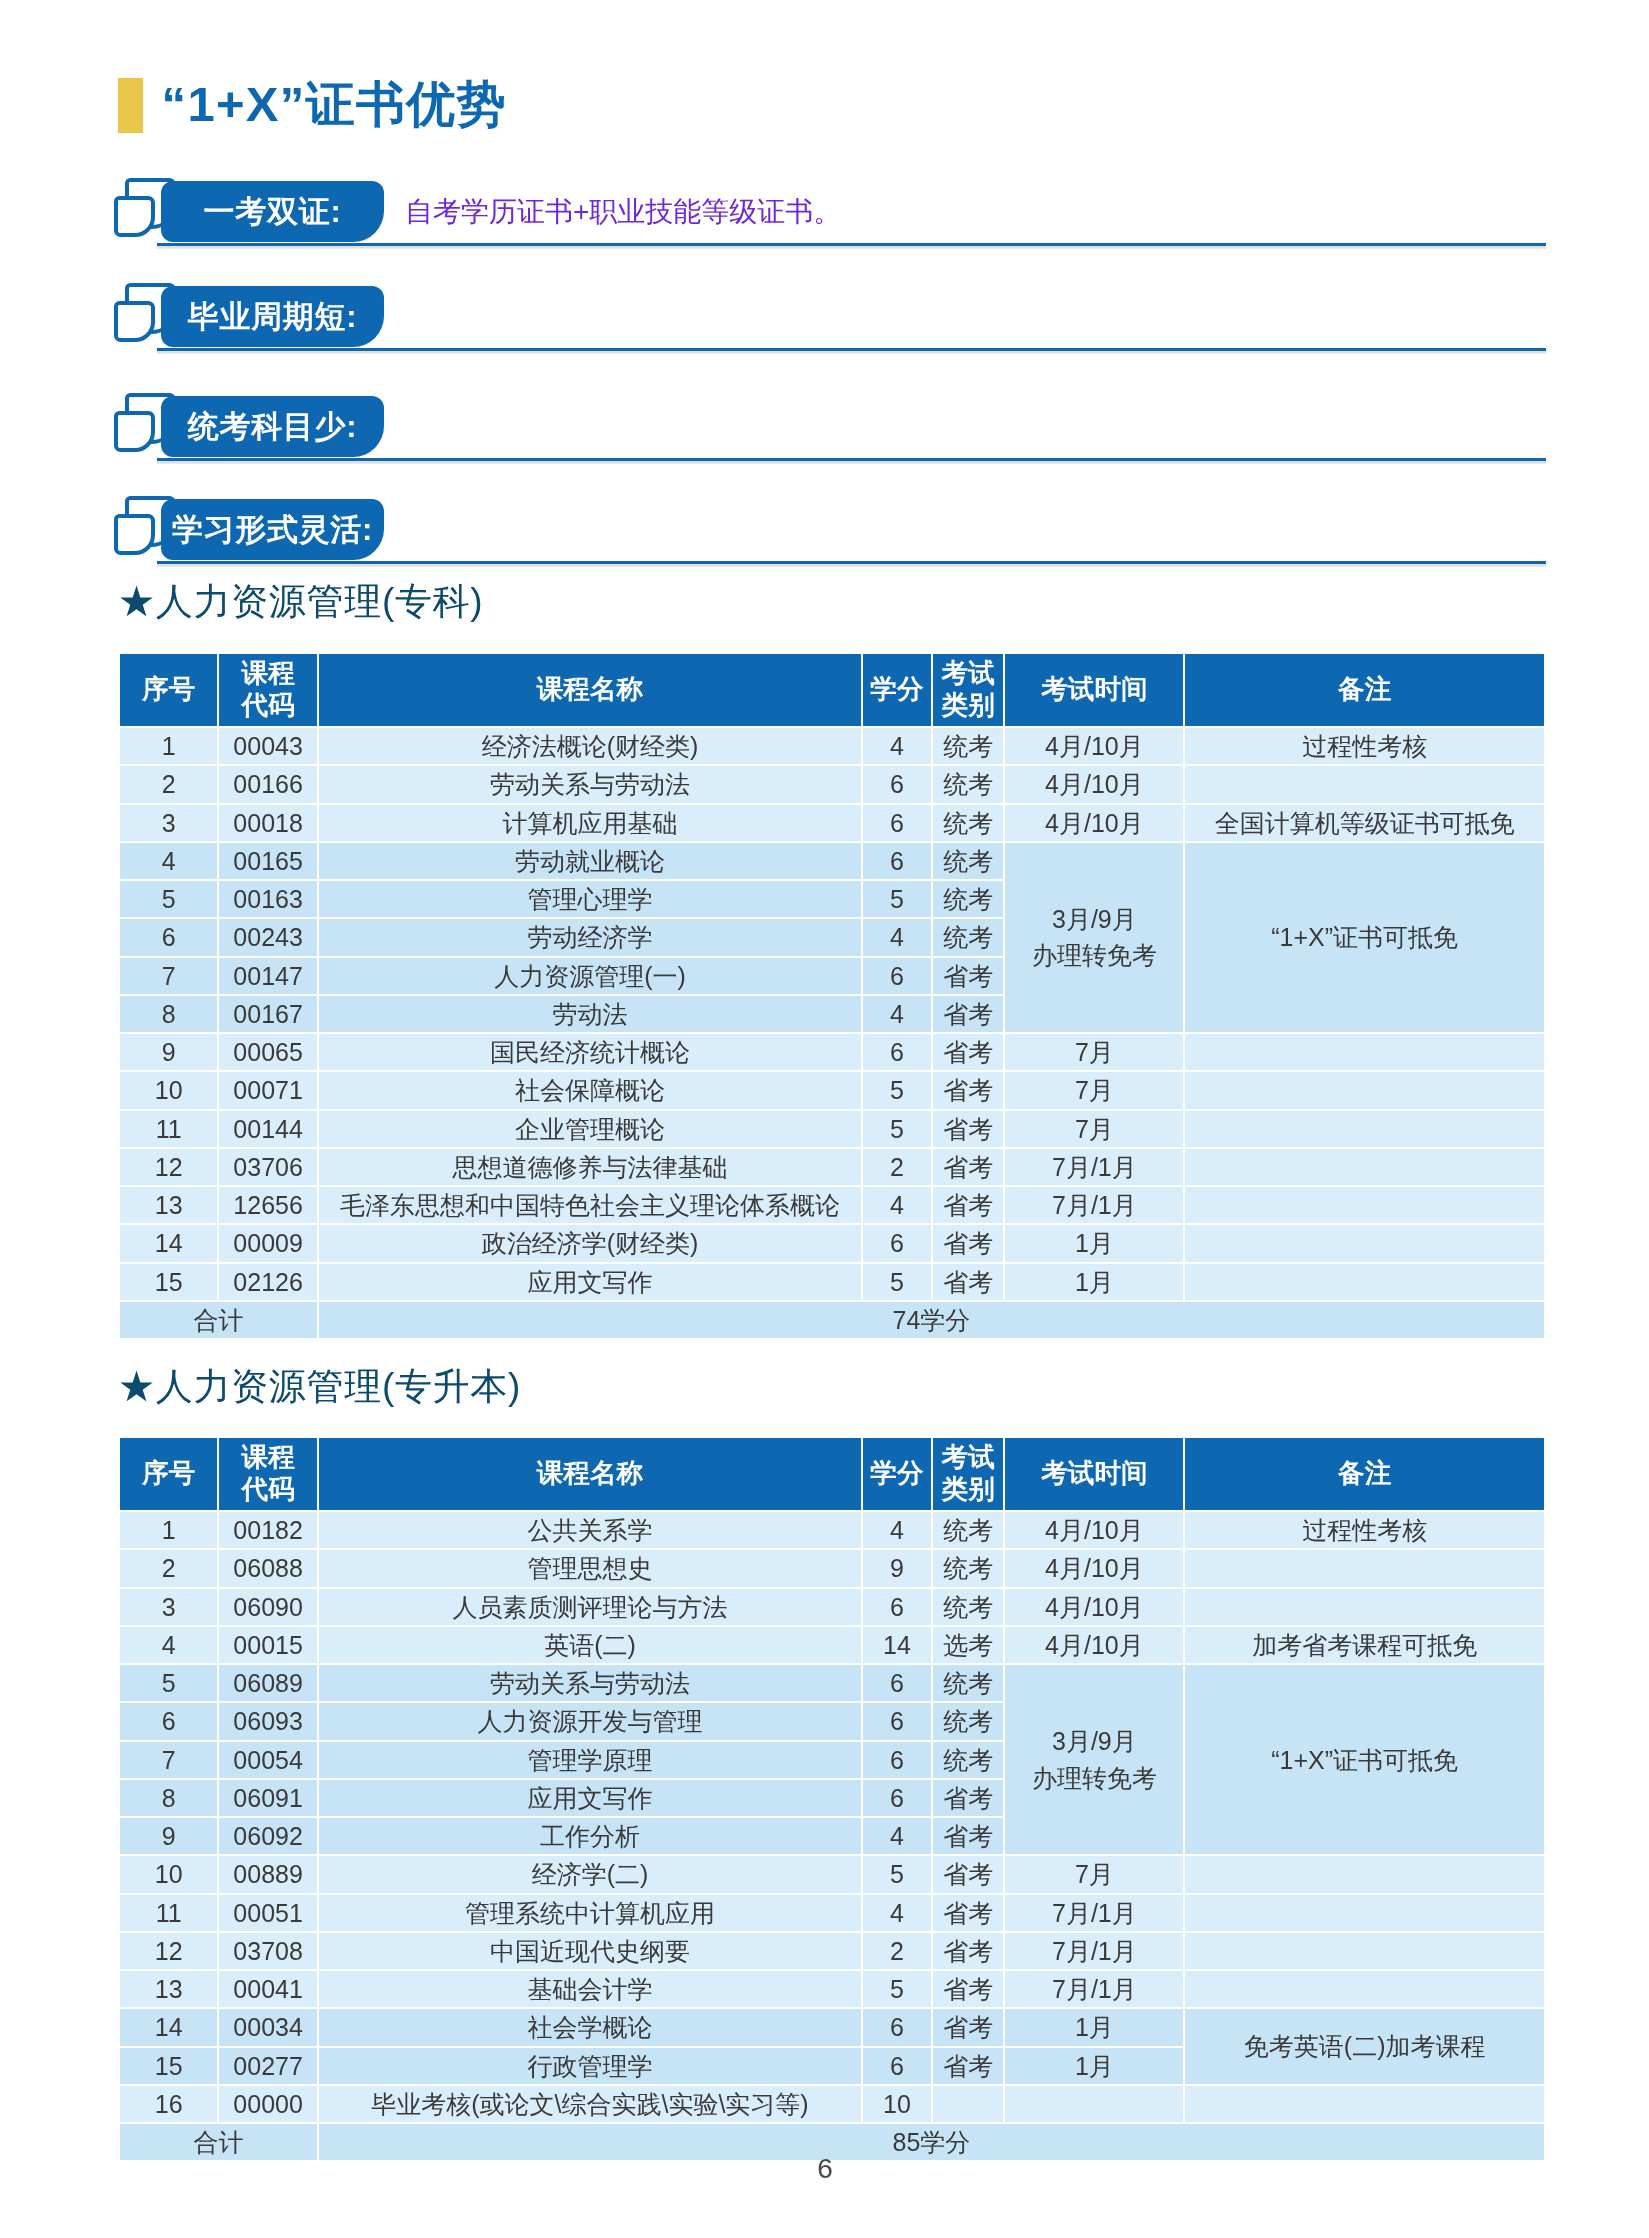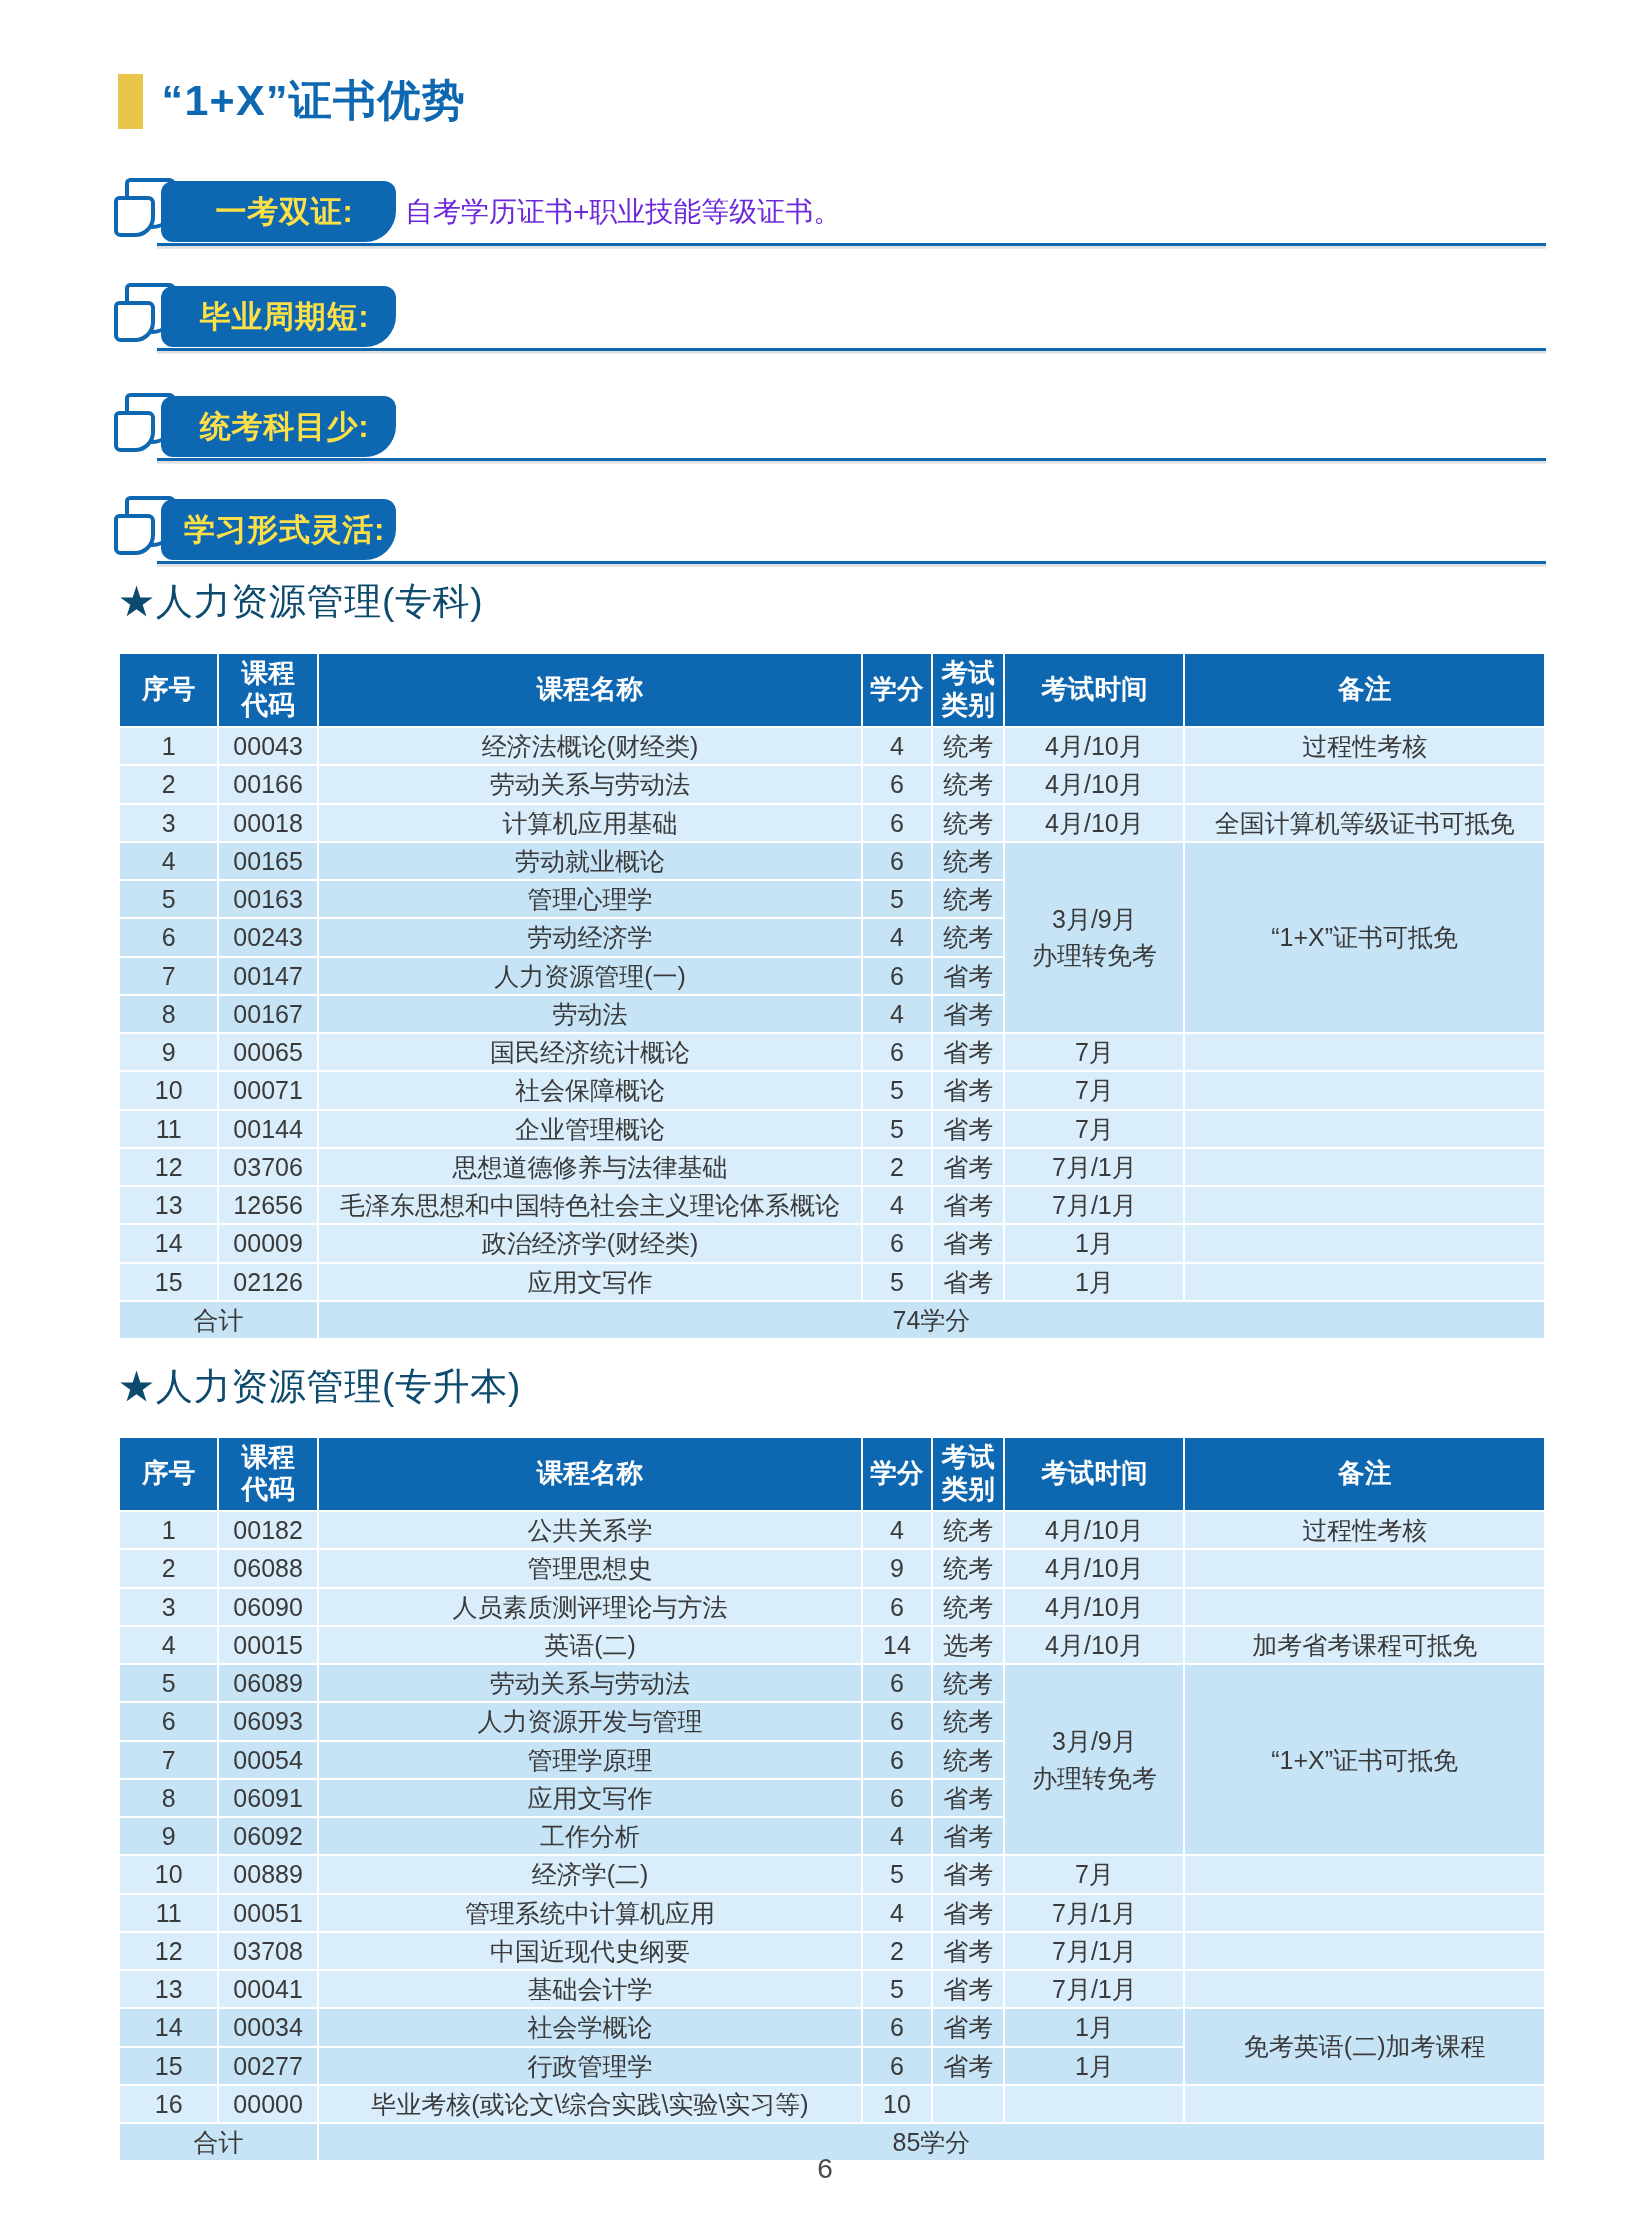--- a/index.html
+++ b/index.html
@@ -3,33 +3,33 @@
 <meta charset="utf-8">
 <style>
   html,body{margin:0;padding:0;}
   body{
     width:1650px;height:2239px;position:relative;background:#ffffff;
     font-family:"Liberation Sans", sans-serif;color:#333;overflow:hidden;
   }
   
   .title-row{position:absolute;top:72px;left:118px;display:flex;align-items:center;}
   .title-bullet{width:25px;height:55px;background:#e9c64a;}
-  .page-title{font-size:43px;font-weight:bold;color:#0e67b1;margin-left:18.6px;letter-spacing:1.3px;}
+  .page-title{font-size:49px;font-weight:bold;color:#0e67b1;margin-left:18.6px;letter-spacing:1.3px;}
   
   .callout{position:absolute;left:118px;width:1428px;height:69px;}
   .callout-line{position:absolute;left:39px;right:0;bottom:0;height:3.3px;background:#0e67b1;
     box-shadow:0 2.7px 0 rgba(0,0,0,0.12);}
   .callout-icon{position:absolute;left:-4px;top:1.3px;width:61px;height:64px;}
   .callout-icon .back{position:absolute;left:10.6px;top:0;width:43px;height:43px;background:#fff;
     border:4px solid #0e67b1;border-radius:5.3px 6.6px 24px 6.6px;}
   .callout-icon .front{position:absolute;left:0;top:17.3px;width:33px;height:33px;background:#fff;
     border:4px solid #0e67b1;border-radius:5.3px 6.6px 20px 6.6px;}
   .callout-label{position:absolute;left:43px;top:4px;width:223px;height:61px;background:#0e67b1;
-    color:#fde047;font-size:31px;font-weight:bold;display:flex;align-items:center;justify-content:center;
-    border-radius:12px 12px 31px 12px;letter-spacing:0.7px;padding-left:12px;}
+    color:#ffffff;font-size:31px;font-weight:bold;display:flex;align-items:center;justify-content:center;
+    border-radius:12px 12px 31px 12px;letter-spacing:0.7px;}
   .callout-text{position:absolute;left:287px;top:4px;height:61px;display:flex;align-items:center;
     font-size:28px;color:#6d28d9;white-space:nowrap;}
   #callout-0{top:177px;}
   #callout-1{top:282px;}
   #callout-2{top:392px;}
   #callout-3{top:495px;}
   
   .section-heading{position:absolute;left:118px;font-size:37px;font-weight:normal;color:#0c4a6e;letter-spacing:0.7px;}
   #heading-0{top:577px;}
   #heading-1{top:1362px;}

